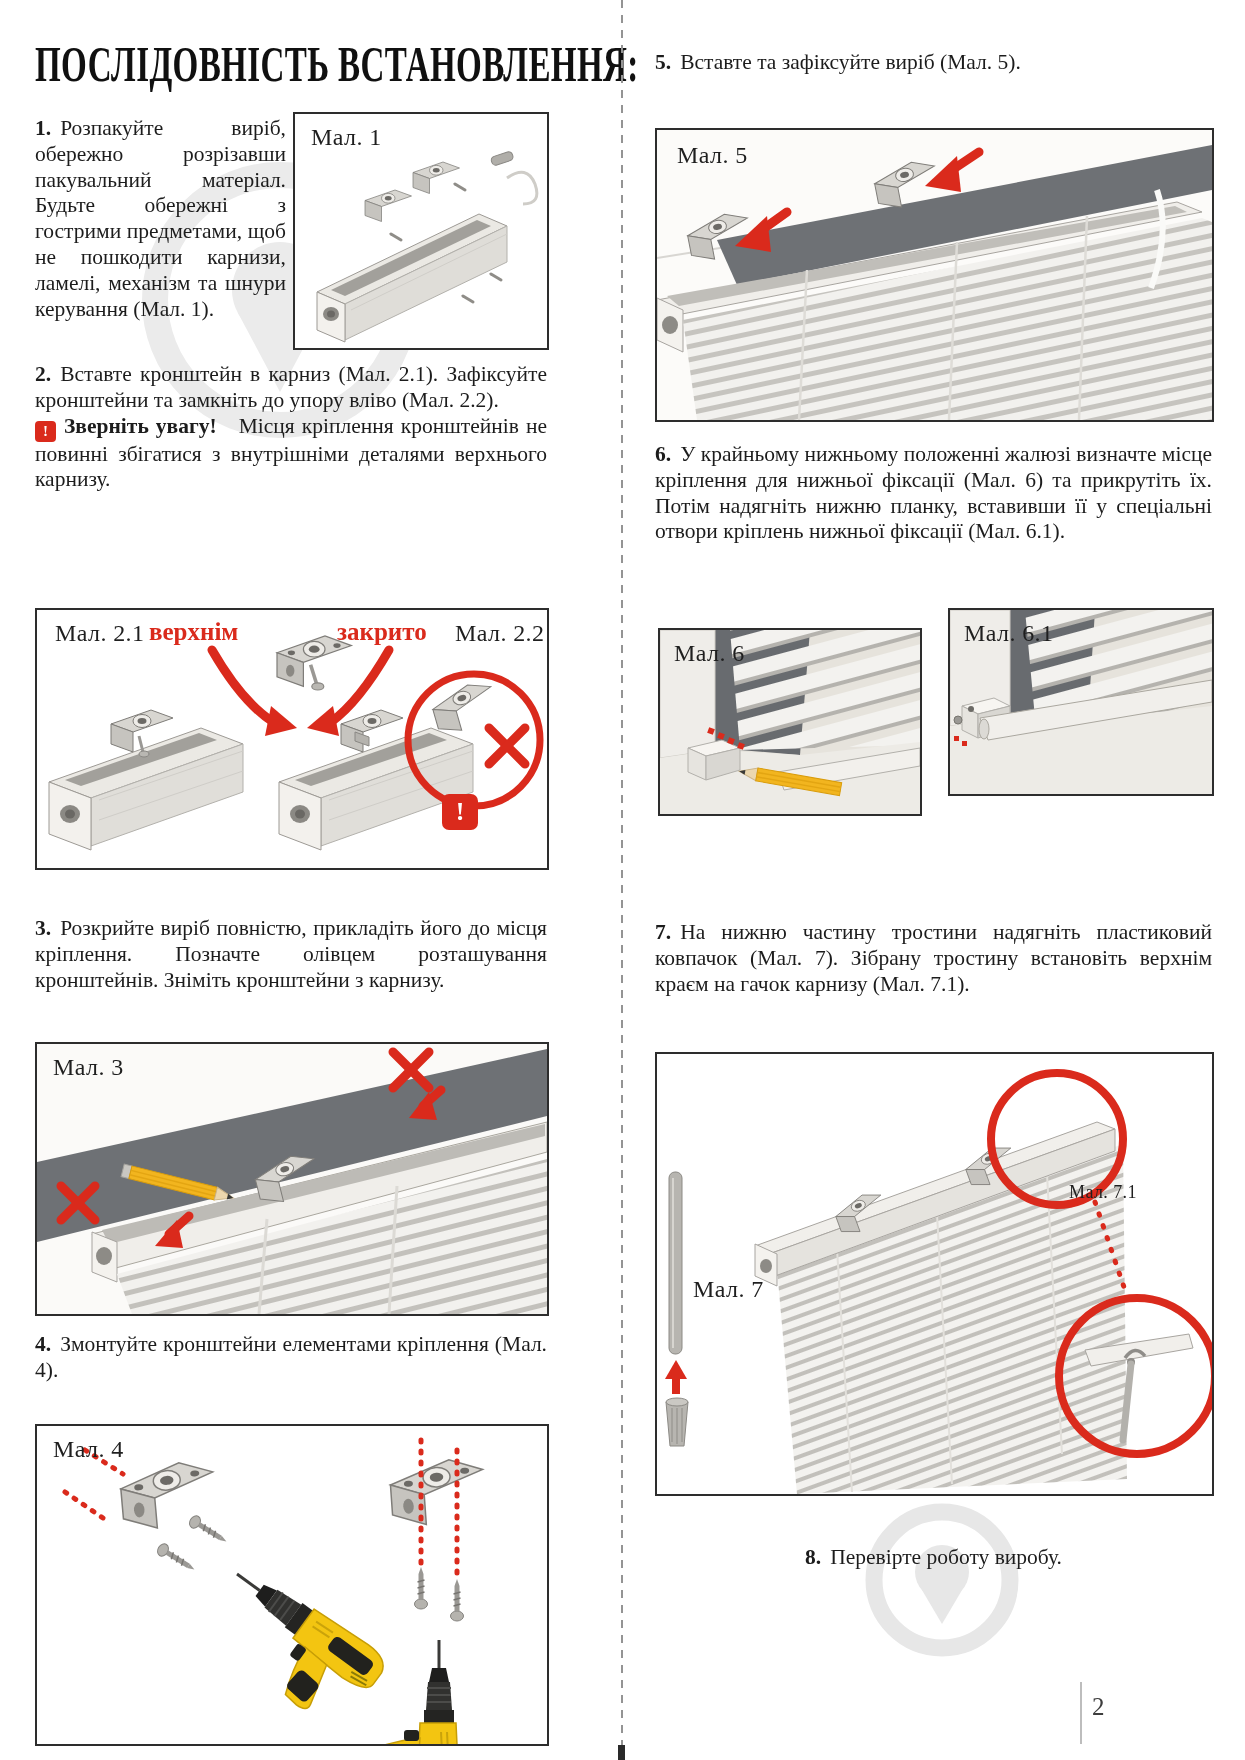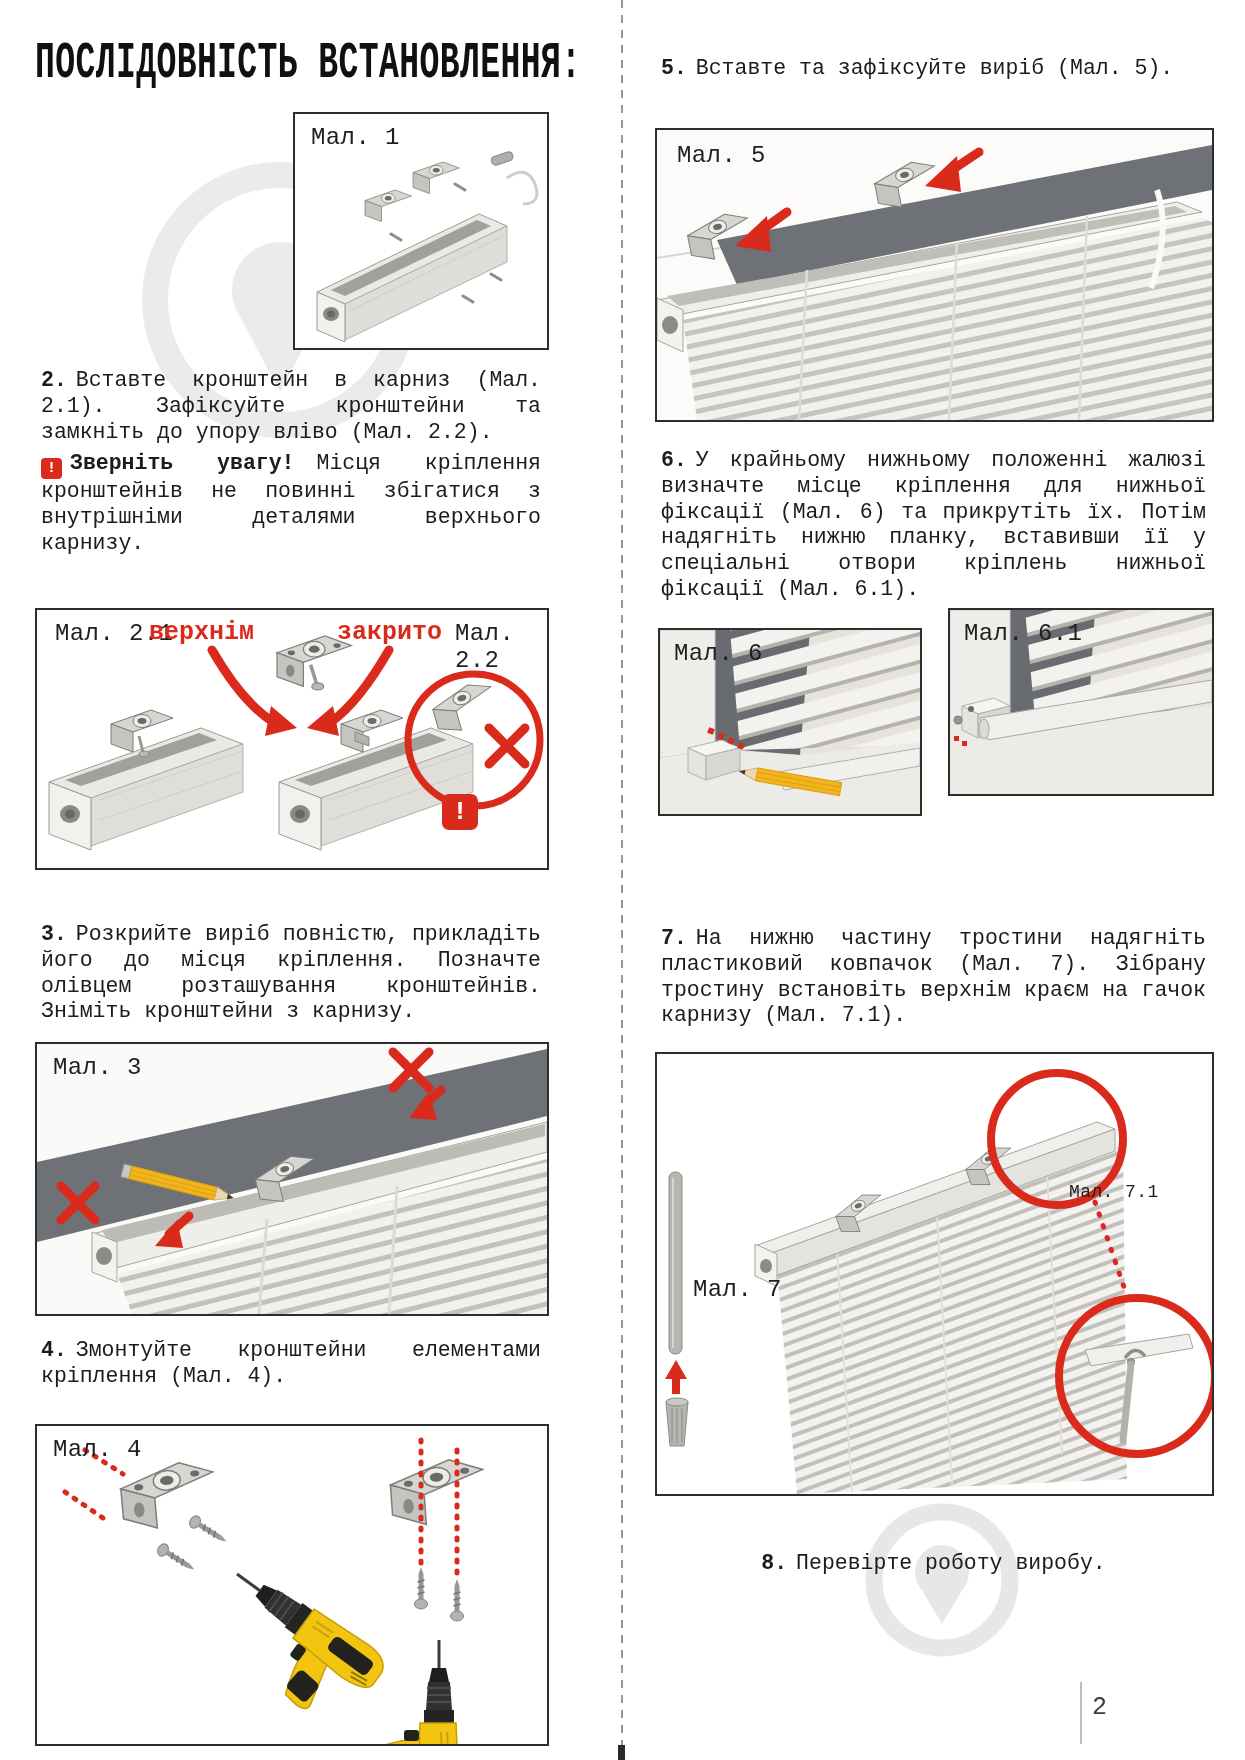--- a/index.html
+++ b/index.html
@@ -1,23 +1,23 @@
 <!DOCTYPE html>
 <html><head>
 <meta charset="utf-8">
 <style>
   :root{ --red:#DA2A1C; --ink:#1c1c1c; }
   html,body{margin:0;padding:0;background:#fff;}
   .page{position:relative;width:1245px;height:1760px;background:#ffffff;overflow:hidden;
-        font-family:Liberation Mono, monospace;color:var(--ink);border-radius:13px;}
+        font-family:Liberation Serif, serif;color:var(--ink);border-radius:13px;}
   .title{position:absolute;left:35px;top:34px;font-size:46px;font-weight:bold;color:#101010;
          transform:scale(0.72,1.12);transform-origin:left top;white-space:nowrap;letter-spacing:0.5px;}
   .step{position:absolute;font-size:21.5px;line-height:1.2;text-align:justify;z-index:2;}
   .step .num{font-weight:bold;padding-right:9px;}
-  .step p{margin:6px;}
+  .step p{margin:0;}
   .warnline{margin-top:2px;}
   .warnbadge{display:inline-block;width:21px;height:21px;background:var(--red);color:#fff;border-radius:4px;
              font-weight:bold;font-size:15px;line-height:21px;text-align:center;margin-right:8px;vertical-align:-3px;}
   .warnline b{padding-right:22px;}
   .fig{position:absolute;background:#fff;border:2px solid #2d2d2d;z-index:2;}
   .fig svg{position:absolute;left:0;top:0;}
   .figlabel{position:absolute;font-size:24px;color:#1f1f1f;letter-spacing:0.4px;z-index:3;}
   .redlabel{position:absolute;font-size:25px;font-weight:bold;color:var(--red);z-index:3;}
   .fig2badge{position:absolute;width:36px;height:36px;background:var(--red);border-radius:7px;color:#fff;
              font-weight:bold;font-size:26px;display:flex;align-items:center;justify-content:center;z-index:4;}
@@ -42,20 +42,23 @@
     <circle cx="90" cy="84" r="68" fill="none" stroke="#e7e7e7" stroke-width="17"></circle>
     <circle cx="90" cy="76" r="27" fill="#e7e7e7"></circle>
     <polygon points="67,89 113,89 90,128" fill="#e7e7e7"></polygon>
   </svg>
 
   <div class="divider"></div>
   <div class="divider-end"></div>
 
   <div class="title">ПОСЛІДОВНІСТЬ ВСТАНОВЛЕННЯ:</div>
 
+  <div class="step" style="left:35px;top:116px;width:251px">
+    <p><b class="num">1.</b><span>Розпакуйте виріб, обережно розрізавши пакувальний матеріал. Будьте обережні з гострими предметами, щоб не пошкодити карнизи, ламелі, механізм та шнури керування (Мал. 1).</span></p>
+  </div>
 
   <div class="fig" style="left:293px;top:112px;width:252px;height:234px">
     <div class="figlabel" style="left:16px;top:10px">Мал. 1</div>
     <svg width="252" height="234" viewBox="0 0 252 234">
       <g transform="translate(12,58)">
         <polygon points="10,120 172,42 200,54 38,132" fill="#ebe9e4" stroke="#9d9a95" stroke-width="1"></polygon>
         <polygon points="24,118 170,48 184,54 38,124" fill="#a2a09b"></polygon>
         <polygon points="38,132 200,54 200,90 38,168" fill="#dfddd8" stroke="#b3b1ac" stroke-width="1"></polygon>
         <line x1="44" y1="138" x2="200" y2="62" stroke="#cfcdc8" stroke-width="1"></line>
         <polygon points="10,120 38,132 38,170 10,158" fill="#f3f1ed" stroke="#9d9a95" stroke-width="1"></polygon>

